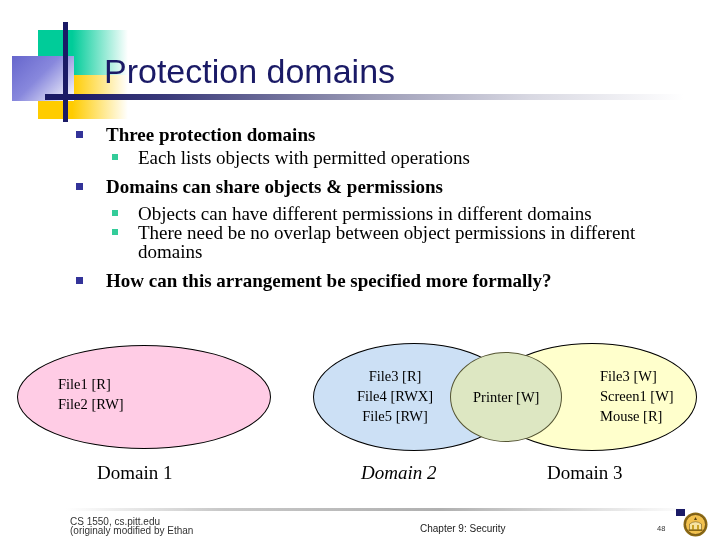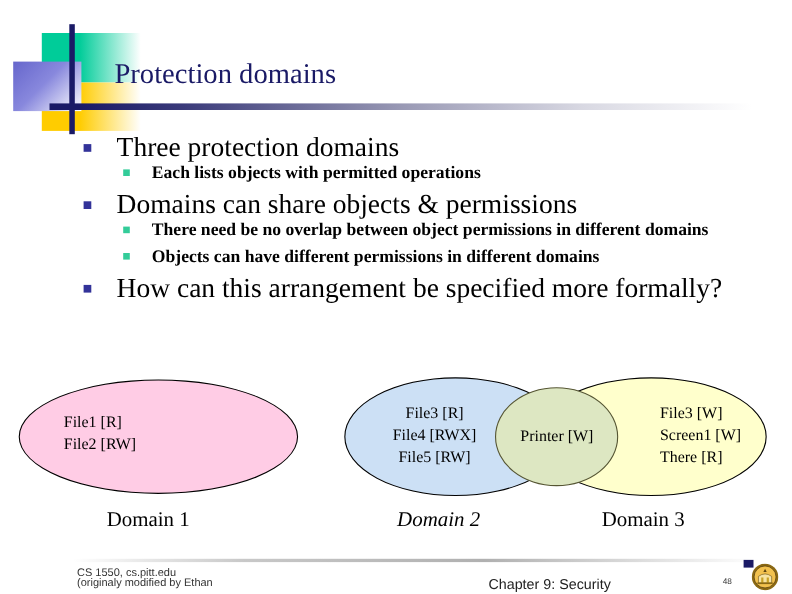--- a/index.html
+++ b/index.html
@@ -64,55 +64,55 @@
     width: 672px;
     height: 6px;
     background: linear-gradient(to right, #1A1A66 0%, #1A1A66 4%, #3A3A7A 18%, #9A9AB5 48%, #D8D8E2 72%, #ffffff 95%);
   }
 
   
   #title {
     position: absolute;
     left: 104px;
     top: 52px;
-    font-family: Liberation Serif, serif;
-    font-size: 26px;
+    font-family: Liberation Sans, sans-serif;
+    font-size: 34px;
     color: #1A1A66;
     letter-spacing: 0px;
     white-space: nowrap;
   }
 
   
   #bullets {
     position: absolute;
     left: 70px;
     top: 122px;
     width: 620px;
   }
   .b1 {
     position: relative;
     padding-left: 36px;
-    font-size: 25px;
+    font-size: 19px;
     line-height: 25px;
     margin-bottom: 1px;
+    font-weight: bold;
   }
   .b1 > .mk {
     position: absolute;
     left: 6px;
     top: 9px;
     width: 7px;
     height: 7px;
     background: #333399;
   }
   .b2 {
     position: relative;
     padding-left: 68px;
-    font-size: 16px;
+    font-size: 19px;
     line-height: 19px;
-    font-weight: bold;
   }
   .b2 > .mk {
     position: absolute;
     left: 42px;
     top: 6px;
     width: 6px;
     height: 6px;
     background: #33CC99;
   }
   .b1-txt, .b2-txt { display: inline; }
@@ -197,24 +197,24 @@
     position: absolute;
     left: 70px;
     top: 517px;
     font-family: "Liberation Sans", sans-serif;
     font-size: 10px;
     line-height: 9px;
     color: #333333;
   }
   #footer-center {
     position: absolute;
-    left: 444px;
+    left: 420px;
     top: 523px;
     font-family: "Liberation Sans", sans-serif;
-    font-size: 13px;
+    font-size: 10px;
     color: #222222;
   }
   #footer-page {
     position: absolute;
     left: 657px;
     top: 524px;
     font-family: "Liberation Sans", sans-serif;
     font-size: 7.5px;
     color: #333333;
   }
@@ -257,28 +257,28 @@
   <div class="b2">
     <span class="mk"></span>
     <span class="b2-txt">Each lists objects with permitted operations</span>
   </div>
 
   <div class="b1" style="margin-top:7px;">
     <span class="mk"></span>
     <span class="b1-txt">Domains can share objects &amp; permissions</span>
   </div>
 
+  <div class="b2" style="margin-top:5px;">
+    <span class="mk"></span>
+    <span class="b2-txt">Objects can have different permissions in different domains</span>
+  </div>
+
   <div class="b2">
     <span class="mk"></span>
     <span class="b2-txt">There need be no overlap between object permissions in different domains</span>
-  </div>
-
-  <div class="b2" style="margin-top:5px;">
-    <span class="mk"></span>
-    <span class="b2-txt">Objects can have different permissions in different domains</span>
   </div>
 
   <div class="b1" style="margin-top:7px;">
     <span class="mk"></span>
     <span class="b1-txt">How can this arrangement be specified more formally?</span>
   </div>
 
 </div>
 
 <div id="diagram">
@@ -295,21 +295,21 @@
 
   <div class="ell-text" id="txt-d2">
     <div>File3 [R]</div>
     <div>File4 [RWX]</div>
     <div>File5 [RW]</div>
   </div>
 
   <div class="ell-text" id="txt-d3">
     <div>File3 [W]</div>
     <div>Screen1 [W]</div>
-    <div>There [R]</div>
+    <div>Mouse [R]</div>
   </div>
 
   <div class="ell-text" id="txt-ov">
     <div>Printer [W]</div>
   </div>
 
   <div class="dlabel" id="lab-d1">Domain 1</div>
   <div class="dlabel" id="lab-d2">Domain 2</div>
   <div class="dlabel" id="lab-d3">Domain 3</div>
 

